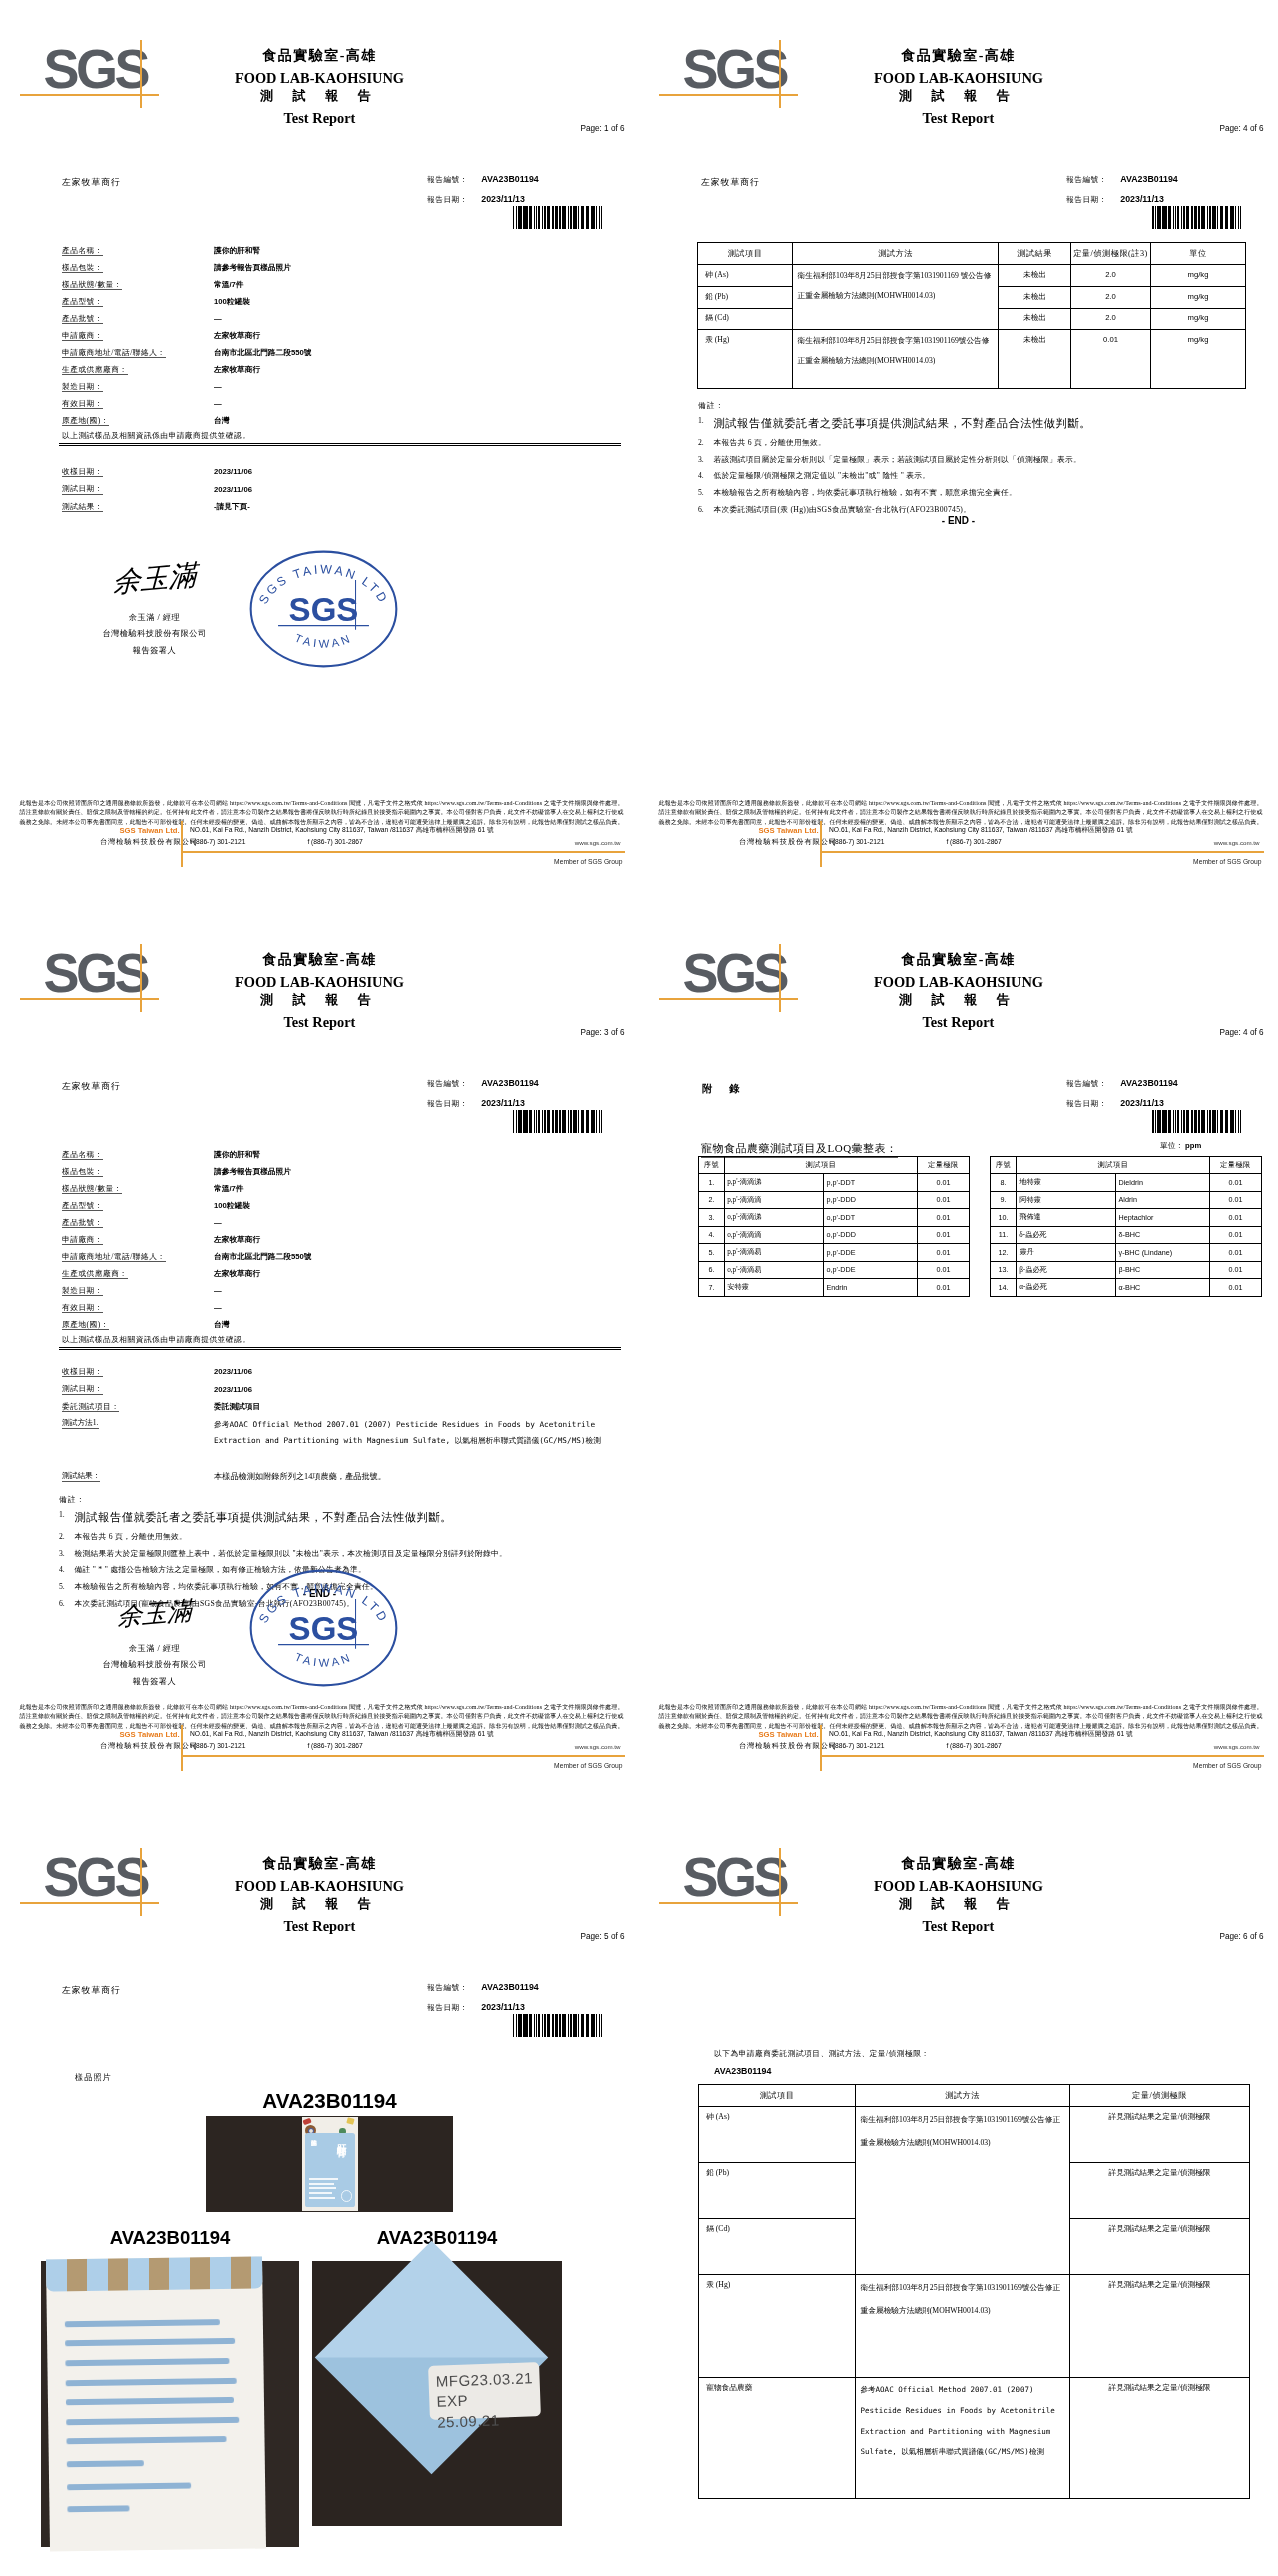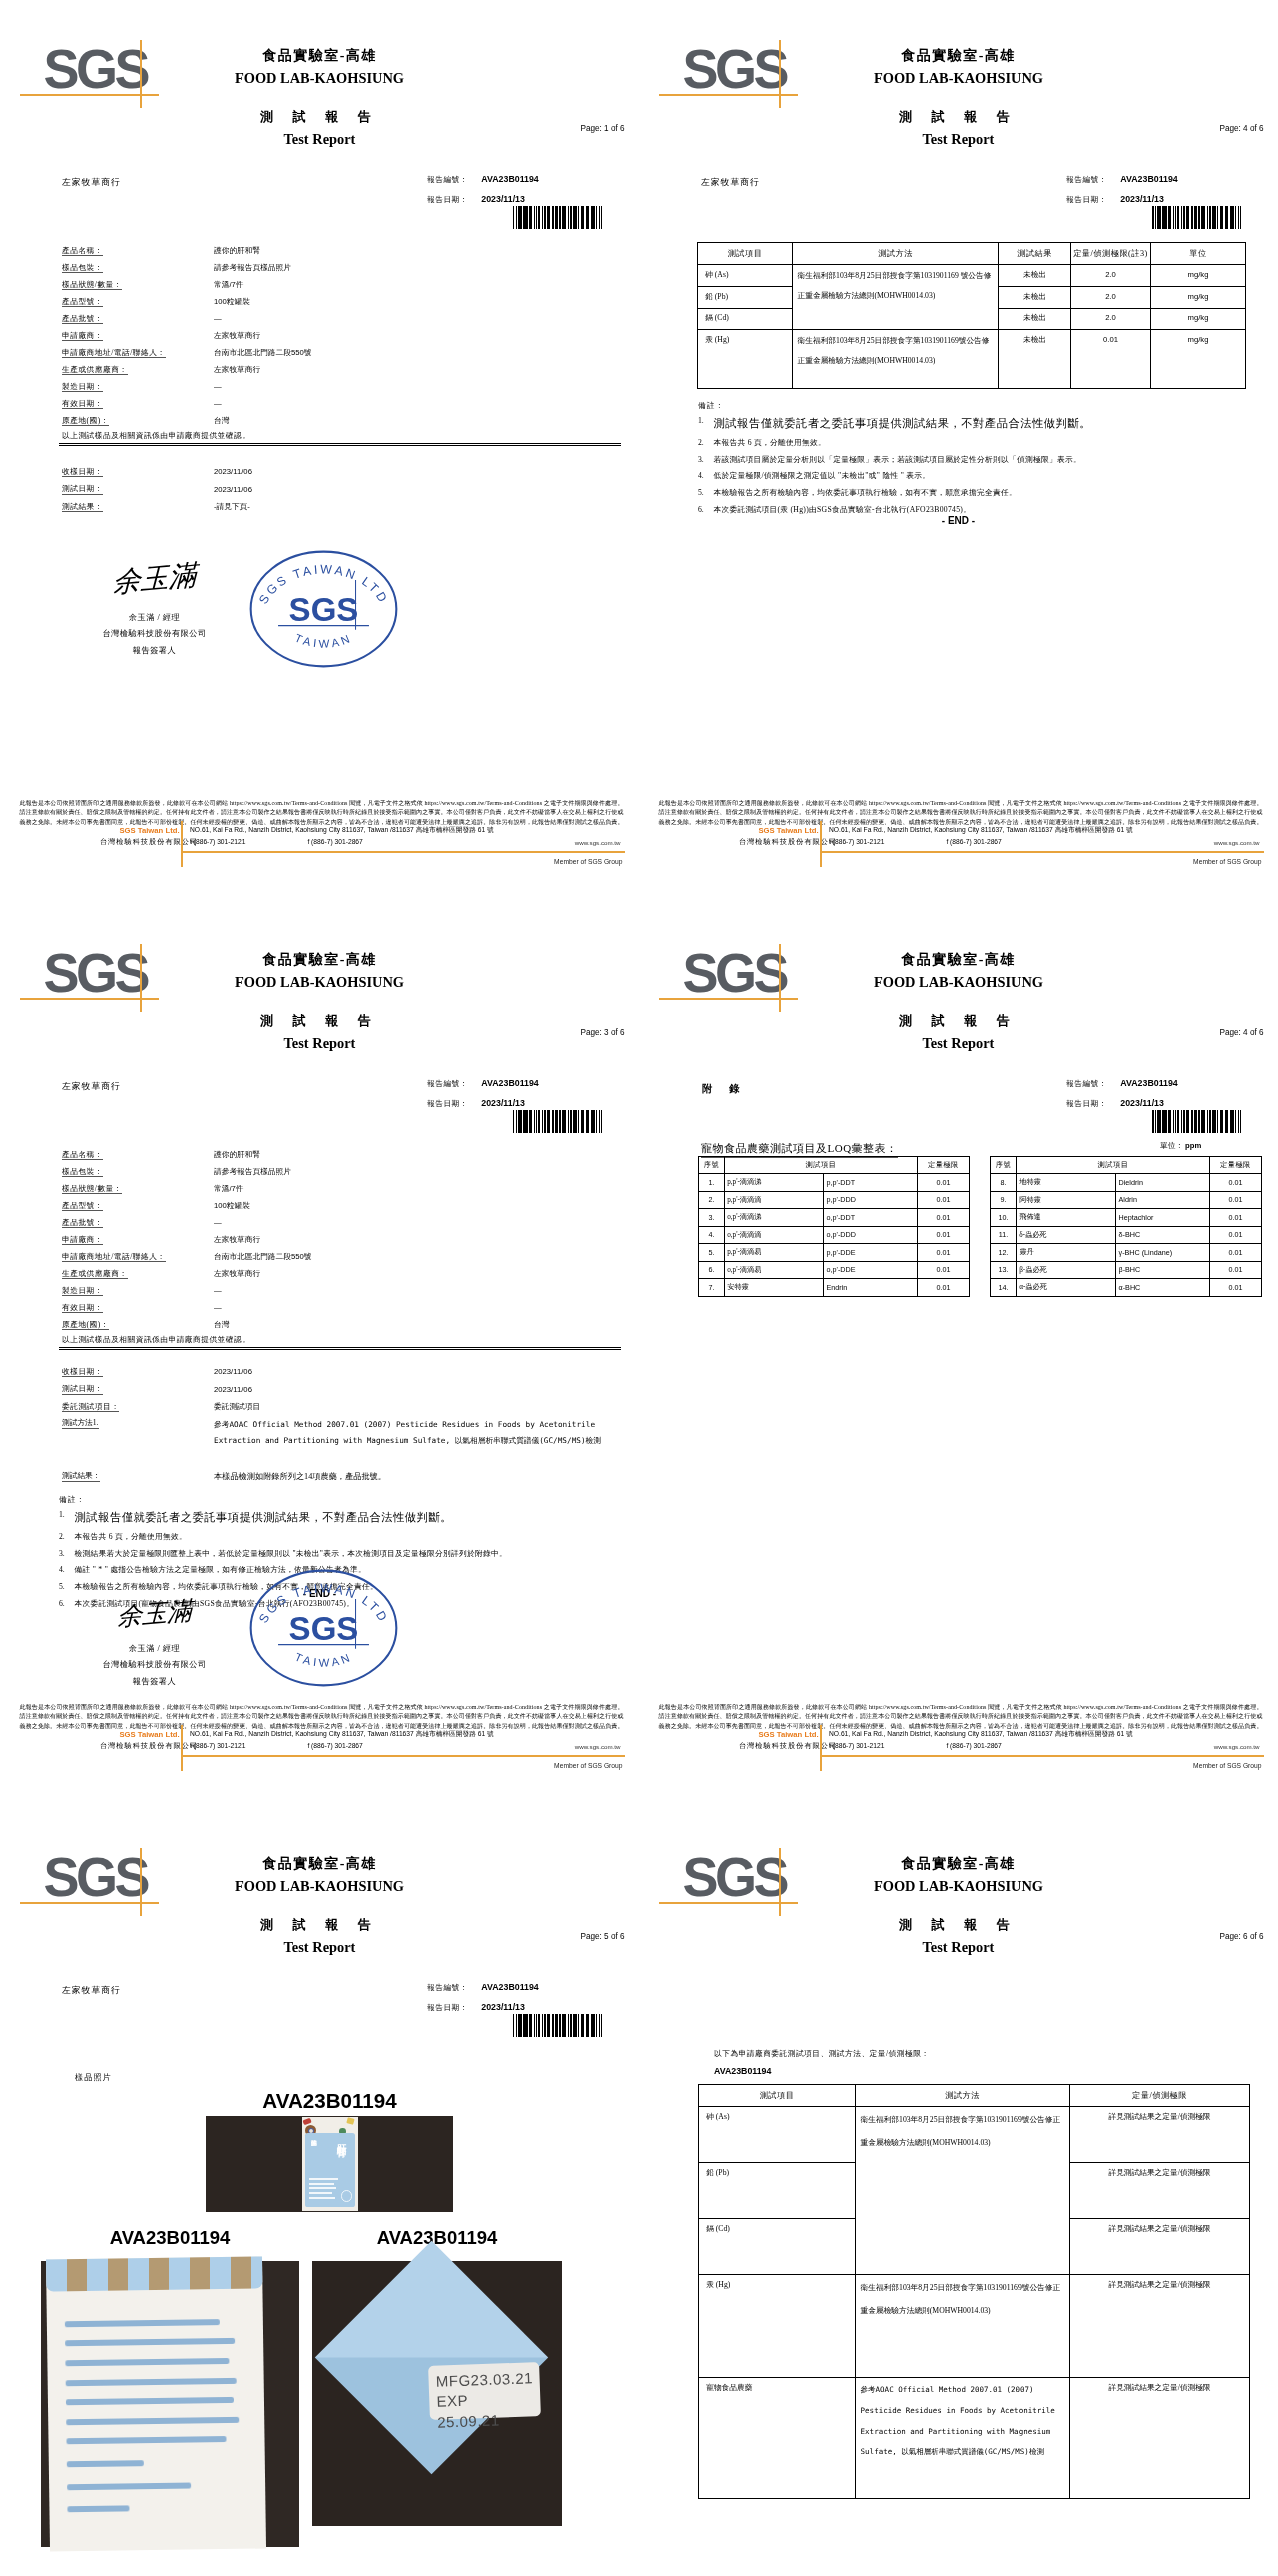--- a/index.html
+++ b/index.html
@@ -11,42 +11,42 @@
   
   .logo { position:absolute; left:19.6px; top:41px; width:149px; height:68px; }
   .logo-txt { position:absolute; left:24px; top:1px; font-family:"Liberation Sans",sans-serif;
               font-weight:bold; font-size:54px; line-height:52px; color:#585c62;
               letter-spacing:-3.6px; transform:scaleY(1.04); }
   .logo-h { position:absolute; left:0; top:53px; width:139px; height:2.1px; background:#e8a33c; }
   .logo-v { position:absolute; left:120px; top:-1px; width:2.1px; height:68px; background:#e8a33c; }
   .hdr-title { position:absolute; left:165px; top:47px; width:309px; text-align:center; }
   .t-zh  { font-size:14px; font-weight:bold; letter-spacing:1.5px; }
   .t-en  { font-size:14.4px; font-weight:bold; margin-top:5.2px; }
-  .t-rzh { font-size:13px; font-weight:bold; letter-spacing:8.2px; margin-top:21px; }
+  .t-rzh { font-size:13px; font-weight:bold; letter-spacing:8.2px; margin-top:0; }
   .t-ren { font-size:14.4px; font-weight:bold; margin-top:4.6px; }
   .pageno { position:absolute; right:14.4px; top:124px; font-family:"Liberation Sans",sans-serif; font-size:8.2px; }
 
   
   .client { position:absolute; left:62px; top:177px; font-size:8.8px; letter-spacing:1px; }
   .meta { position:absolute; left:427px; top:174px; }
   .mrow { height:19.6px; }
   .mlab { font-size:7.7px; letter-spacing:0.5px; }
   .mval { font-family:"Liberation Sans",sans-serif; font-weight:bold; font-size:8.8px; margin-left:13.4px; }
   .barcode { position:absolute; left:513px; top:206px; width:89px; height:23px; background-color:#fff;
      background-image:
        repeating-linear-gradient(90deg,#000 0 1px,rgba(0,0,0,0) 1px 2.6px),
        repeating-linear-gradient(90deg,#000 0 0.5px,rgba(0,0,0,0) 0.5px 3.6px),
        repeating-linear-gradient(90deg,#000 0 1.5px,rgba(0,0,0,0) 1.5px 5.7px); }
 
   
   .fields { position:absolute; left:62px; top:242px; width:526px; }
   .frow { display:flex; height:17px; align-items:center; }
   .flab { width:152px; flex:0 0 152px; }
   .flab span { font-size:7.7px; letter-spacing:0.5px; border-bottom:0.5px solid #555; padding-bottom:0.5px; }
-  .fval { font-family:"Liberation Sans",sans-serif; font-weight:normal; font-size:7.7px; }
+  .fval { font-family:"Liberation Sans",sans-serif; font-weight:bold; font-size:7.7px; }
   .confirm { position:absolute; left:62px; top:431px; font-size:7.7px; letter-spacing:0.5px; }
   .divider { position:absolute; left:59px; top:443px; width:562px; height:2.6px;
              border-top:1.5px solid #000; border-bottom:0.5px solid #000; }
   .info { position:absolute; left:62px; width:526px; }
   .info .frow { height:17.5px; }
 
   
   .sigblock { position:absolute; width:185px; text-align:center; }
   .sig-script { font-size:28px; font-style:italic; transform:rotate(-5deg) skewX(-6deg);
                 height:54px; line-height:54px; }

